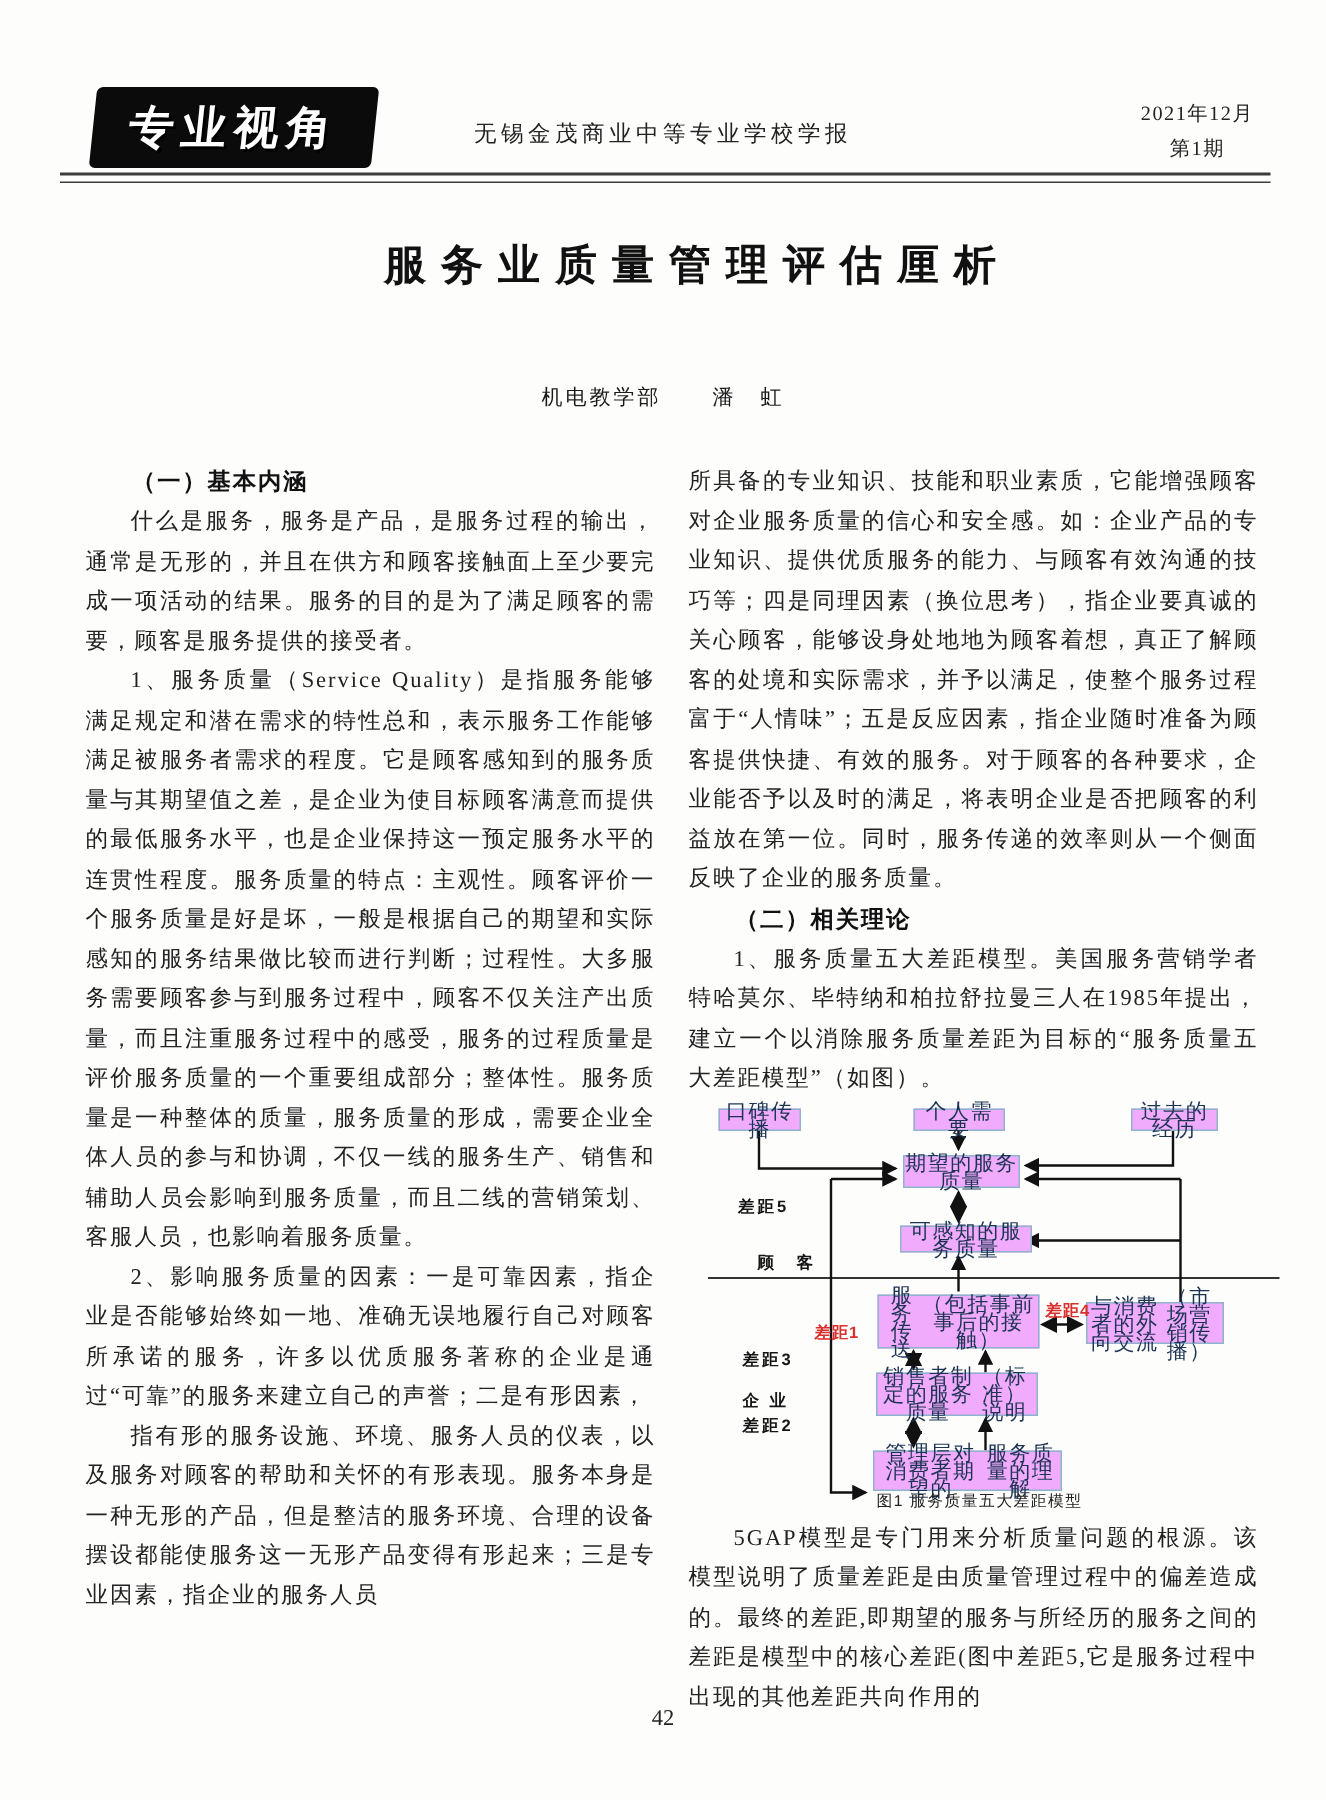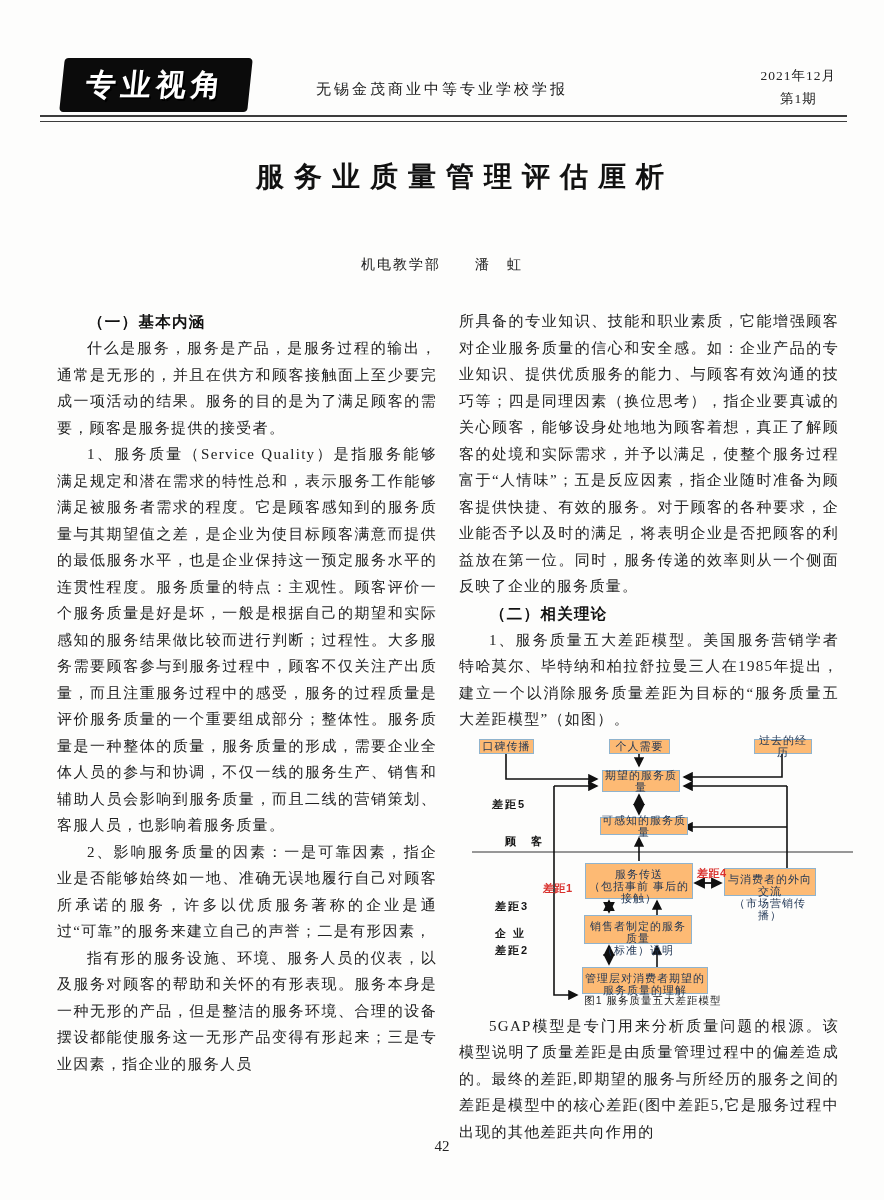--- a/index.html
+++ b/index.html
@@ -35,25 +35,25 @@
   .col p.noindent{text-indent:0;}
   h2.sec{font-family:"Liberation Sans",sans-serif;font-weight:bold;font-size:17px;
         line-height:28px;margin:0;text-indent:2em;text-align:justify;
         letter-spacing:1.6px;color:#111;}
   h3.sub{font-family:"Liberation Sans",sans-serif;font-weight:bold;font-size:15.5px;
         line-height:27px;margin:0;text-indent:2em;letter-spacing:1.3px;color:#111;}
 
   
   .fig{position:relative;width:392px;height:278px;margin:2px 0 0 8px;}
   .fig svg{position:absolute;left:0;top:0;}
-  .fig-box{position:absolute;background:#fdba74;border:1px solid #8fb3cd;color:#1d3352;
-        font-family:"Liberation Sans",sans-serif;font-size:11px;line-height:12px;
+  .fig-box{position:absolute;background:#f0abfc;border:1px solid #8fb3cd;color:#1d3352;
+        font-family:"Liberation Sans",sans-serif;font-size:14px;line-height:12px;
         display:flex;align-items:center;justify-content:center;text-align:center;
         letter-spacing:1px;box-sizing:border-box;}
-  .fig-box.two{flex-direction:column;justify-content:space-between;padding:4px 2px;}
+  .fig-box.two{flex-direction:row;justify-content:space-between;padding:4px 2px;}
   .fig-label{position:absolute;font-family:"Liberation Sans",sans-serif;font-weight:bold;
         font-size:11px;color:#151515;letter-spacing:2px;white-space:nowrap;}
   .fig-label.red{color:#d9302c;letter-spacing:0.5px;}
   .fig-caption{position:absolute;left:96px;top:259px;width:180px;text-align:center;
         font-family:"Liberation Sans",sans-serif;font-size:10.5px;letter-spacing:1px;color:#222;}
 
   
   .pageno{position:absolute;left:0;right:0;top:1138px;text-align:center;
         font-size:15px;color:#222;}
 </style>

